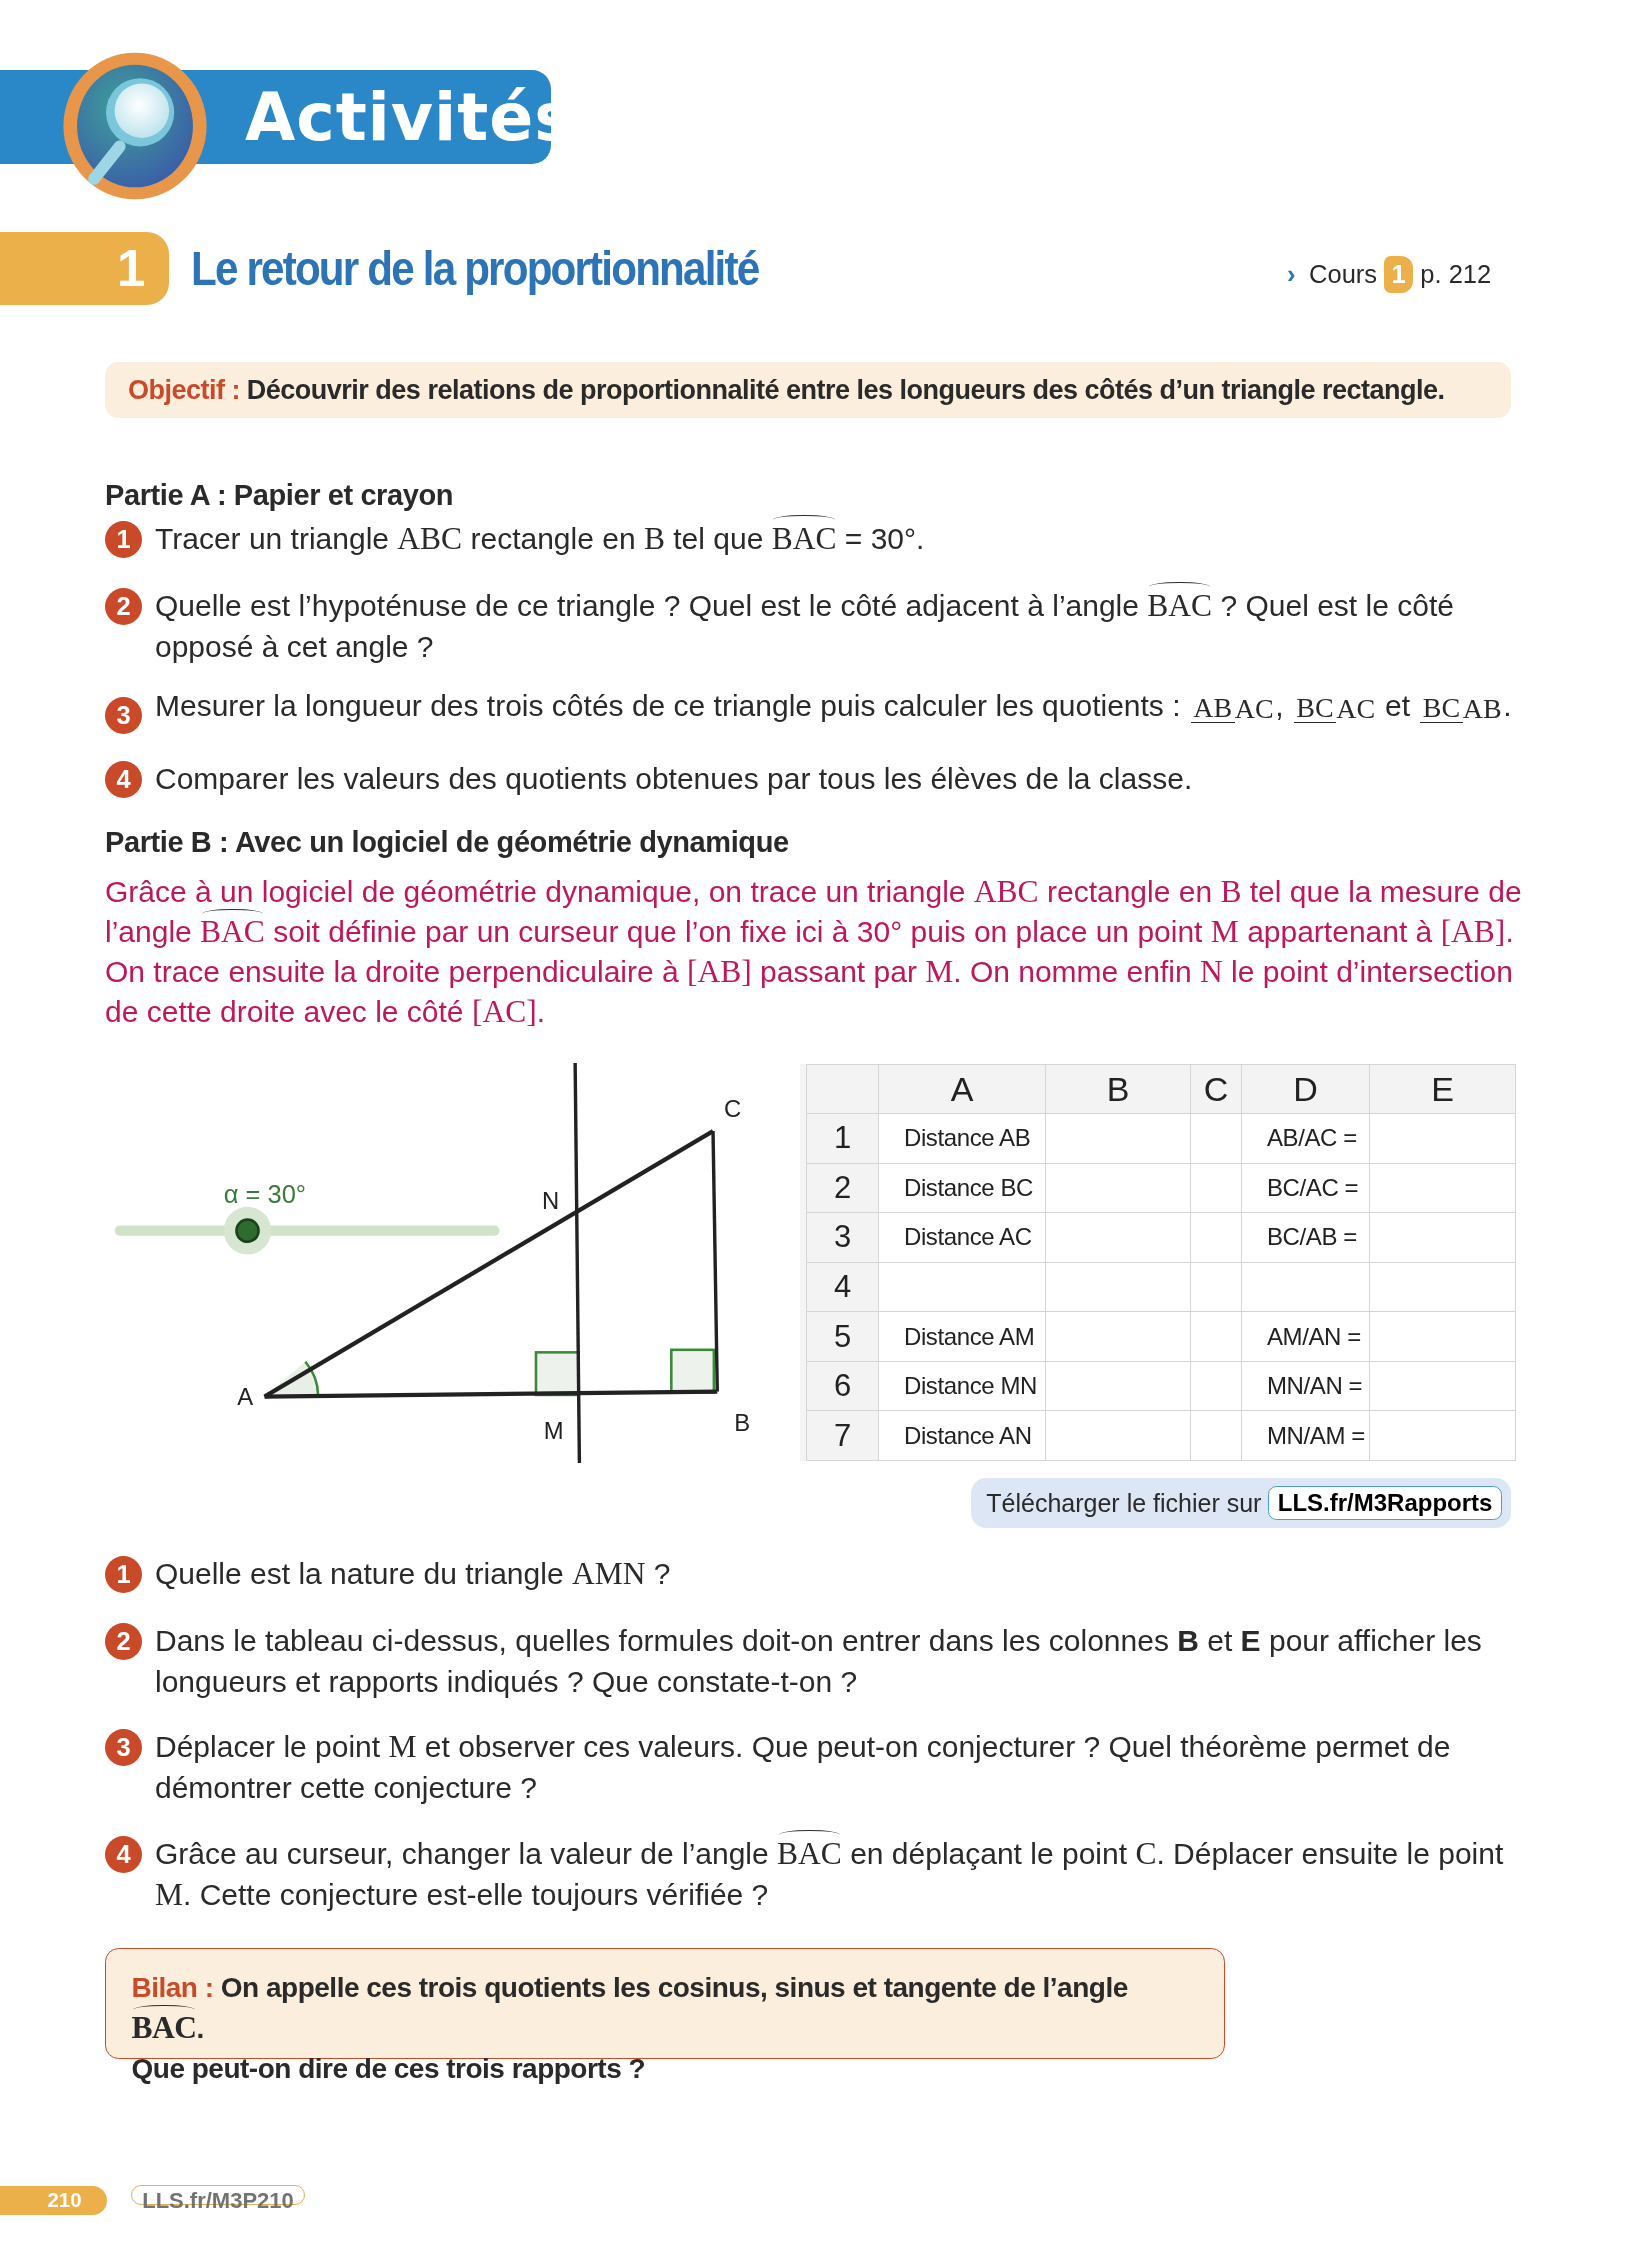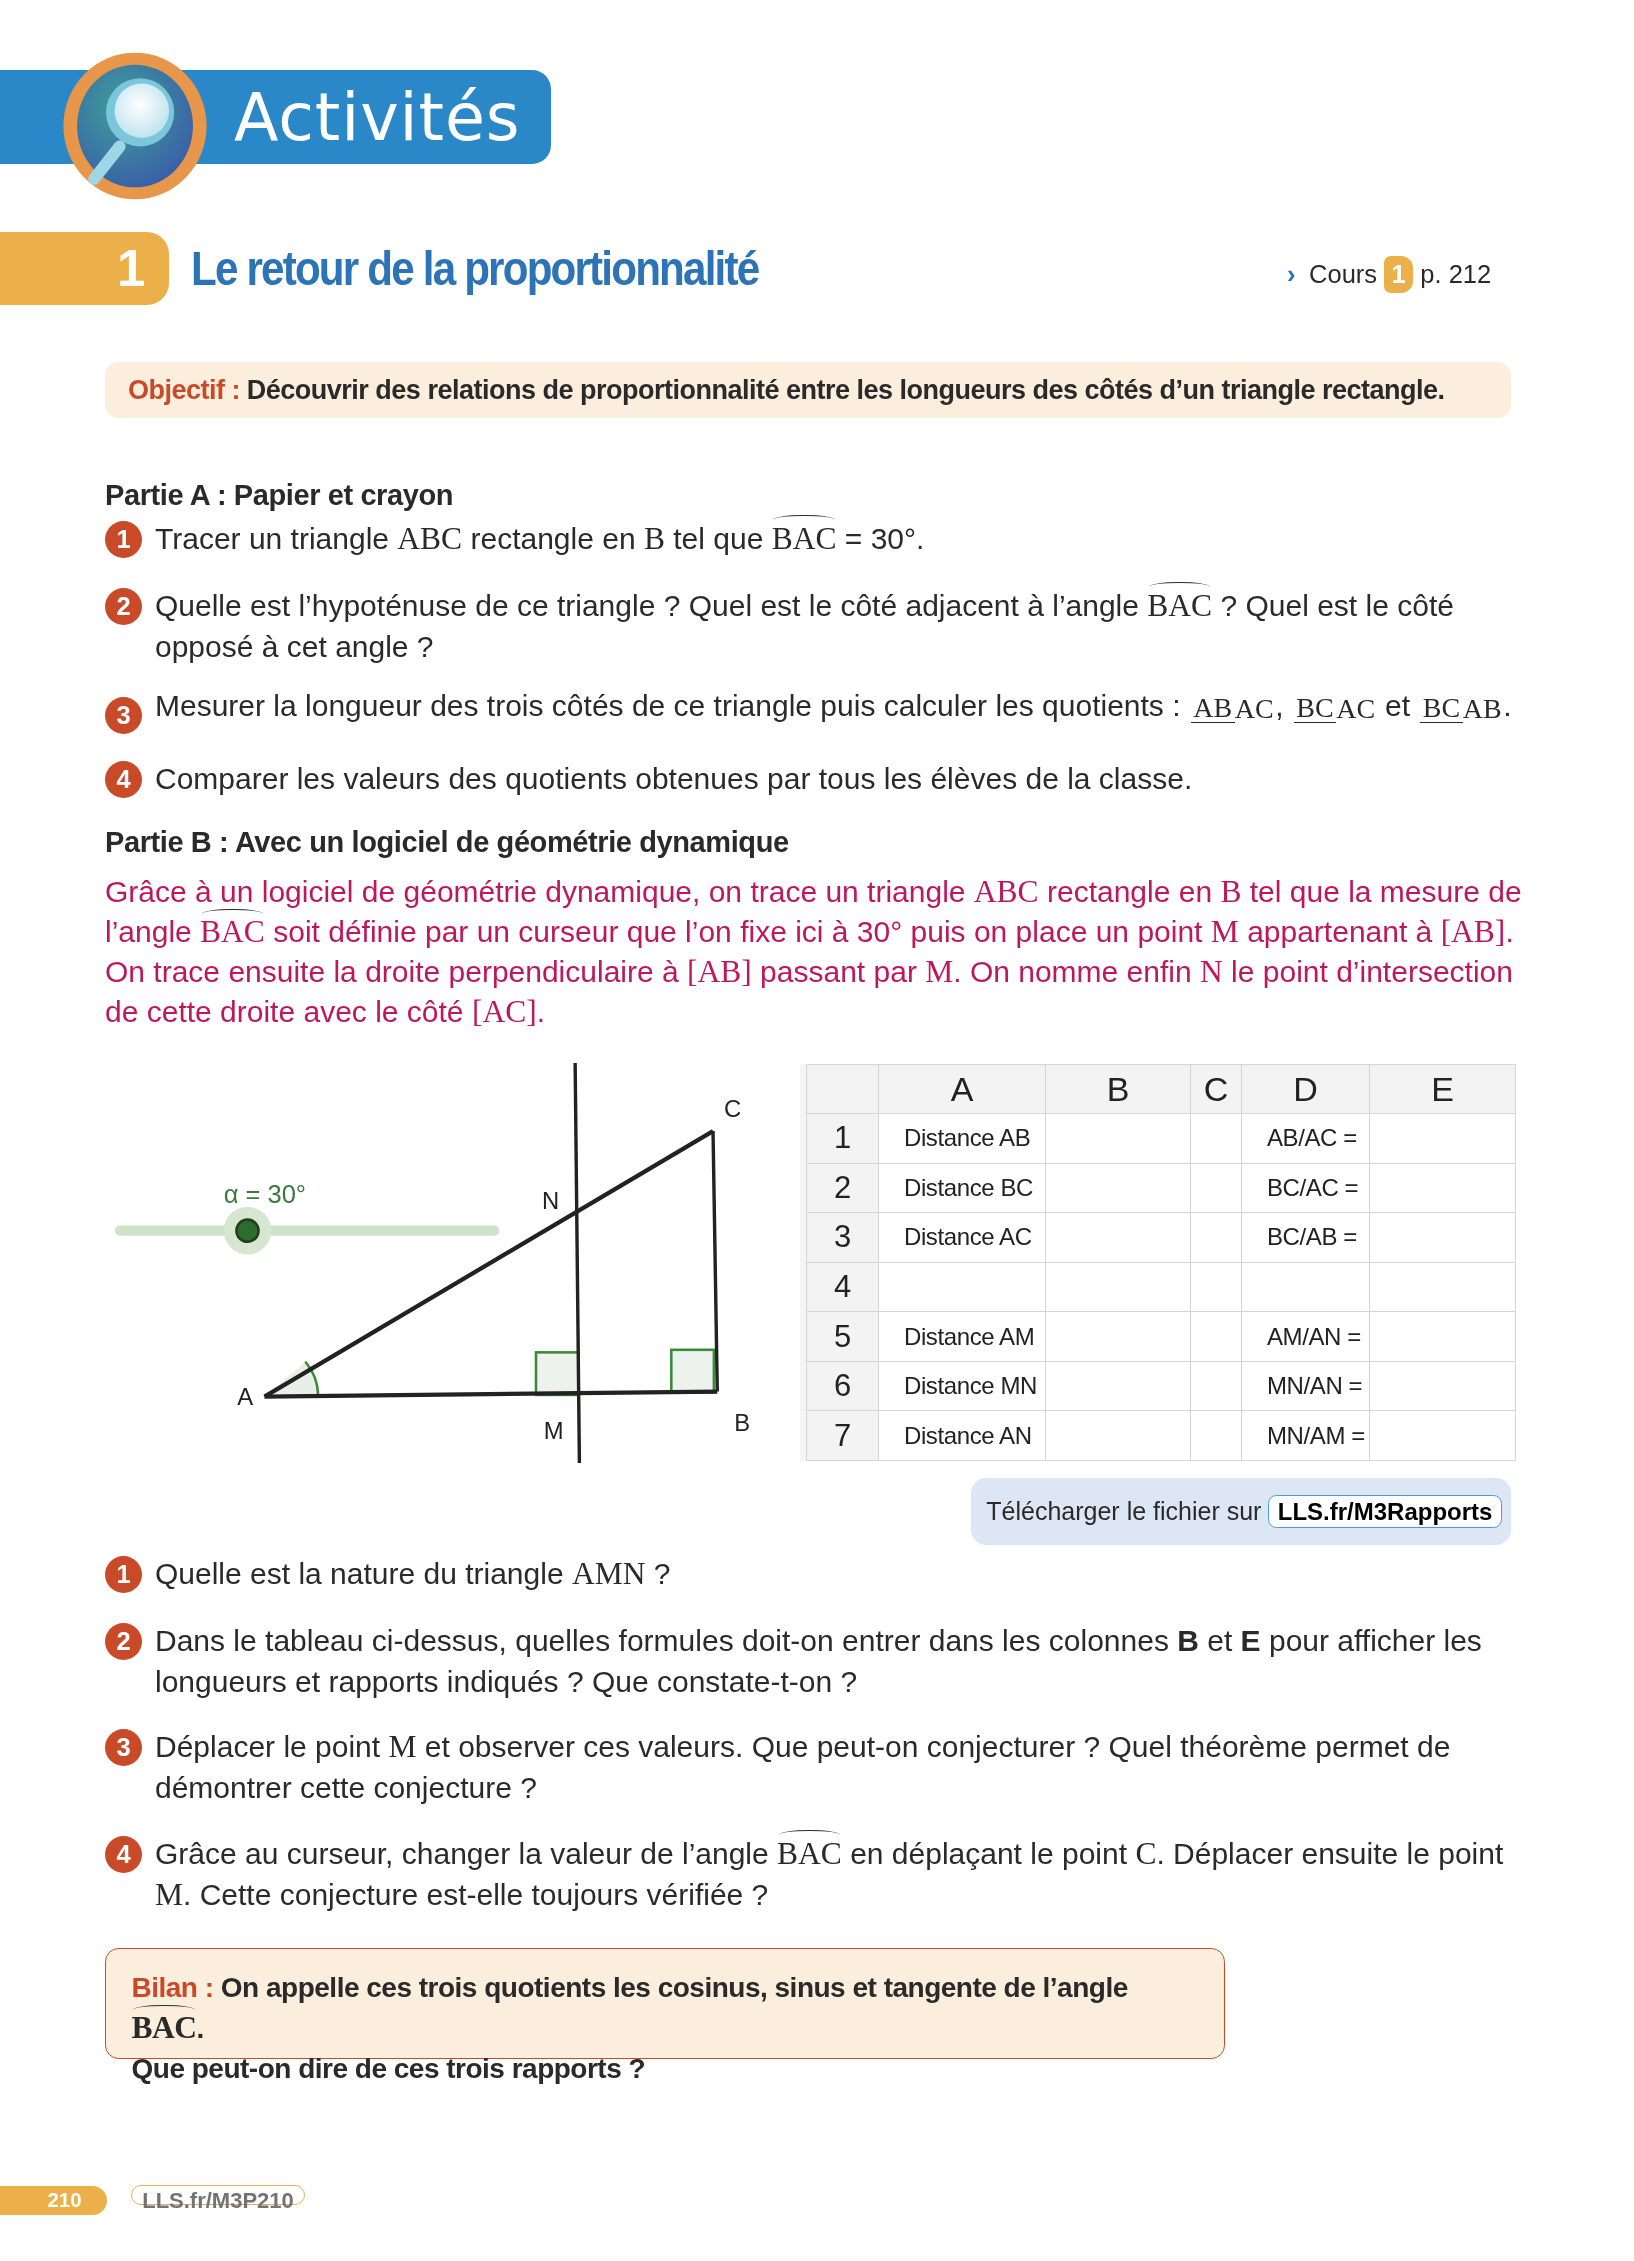--- a/index.html
+++ b/index.html
@@ -1,20 +1,20 @@
 <!DOCTYPE html>
 <html style="font-size:13.6px"><head>
 <meta charset="utf-8">
 <style>
   * { box-sizing: border-box; margin: 0; padding: 0; }
   html, body { width: 1635px; height: 2261px; background: #ffffff; overflow: hidden; }
   body { position: relative; font-family: "Liberation Sans", "DejaVu Sans", sans-serif; color: #2a2a2a; }
 
   .header-bar { position: absolute; left: 0; top: 70px; width: 551px; height: 94px; background: #2a88c9; border-radius: 0 19px 19px 0; }
-  .header-title { position: absolute; left: 234px; top: 75px; height: 85px; line-height: 85px; font-size: 65px; font-weight: normal; color: #ffffff; letter-spacing: 0.9px; font-family: "DejaVu Sans", sans-serif; }
+  .header-title { position: absolute; left: 245px; top: 75px; height: 85px; line-height: 85px; font-size: 65px; font-weight: bold; color: #ffffff; letter-spacing: 0.9px; font-family: "DejaVu Sans", sans-serif; }
   .magnifier { position: absolute; left: 60px; top: 51px; width: 150px; height: 150px; }
 
   .section-tab { position: absolute; left: 0; top: 232px; width: 169px; height: 73px; background: #ebb04a; border-radius: 0 22px 22px 0; }
   .section-num { position: absolute; left: 117px; top: 232px; height: 73px; line-height: 73px; font-size: 51px; font-weight: bold; color: #ffffff; font-family: "Liberation Sans", sans-serif; }
   .section-title { position: absolute; left: 191px; top: 232px; height: 73px; line-height: 73px; font-size: 49px; font-weight: bold; color: #2d74b6; font-family: "Liberation Sans", sans-serif; letter-spacing: -2.1px; transform: scaleX(0.86); transform-origin: left center; }
 
   .course-ref { position: absolute; left: 1287px; top: 255px; height: 39px; display: flex; align-items: center; font-size: 25.5px; color: #2a2a2a; }
   .course-ref .chev { color: #2d74b6; font-weight: bold; margin-right: 13.6px; font-size: 25.5px; }
   .course-ref .badge { display: inline-block; background: #ebb04a; color: #ffffff; font-weight: bold; border-radius: 6.8px 12px 12px 6.8px; padding: 0 7.7px; height: 37px; line-height: 37px; margin: 0 6.8px; }
 
@@ -37,21 +37,21 @@
 
   .figure { position: absolute; left: 111px; top: 1063px; width: 690px; height: 400px; }
 
   .sheet { position: absolute; left: 800px; top: 1064px; width: 715px; height: 397px; background: #f1f1f1; border-left: 6.8px solid #f5f5f5; }
   .sheet table { border-collapse: collapse; width: 100%; height: 100%; table-layout: fixed; background: #ffffff; font-family: "Liberation Sans", sans-serif; }
   .sheet td, .sheet th { border: 1.7px solid #d5d5d5; font-weight: normal; color: #222; }
   .sheet th { background: #f3f3f3; font-size: 34px; height: 49px; text-align: center; }
   .sheet td { font-size: 24px; padding-left: 25px; letter-spacing: -0.4px; }
   .sheet td.rh { background: #f3f3f3; text-align: center; padding-left: 0; font-size: 31px; }
 
-  .download { position: absolute; left: 971px; top: 1478px; width: 540px; height: 67px; background: #dde6f4; border-radius: 15.3px; display: flex; align-items: center; padding-left: 15.3px; font-size: 25px; color: #2a2a2a; }
+  .download { position: absolute; left: 971px; top: 1478px; width: 540px; height: 50px; background: #dde6f4; border-radius: 15.3px; display: flex; align-items: center; padding-left: 15.3px; font-size: 25px; color: #2a2a2a; }
   .download .link { margin-left: 6.8px; border: 1.7px solid #4a9fca; border-radius: 8.5px; background: #ffffff; color: #000000; font-weight: bold; padding: 1.7px 8.5px; font-size: 24px; }
 
   .bilan { position: absolute; left: 105px; top: 1948px; width: 1120px; height: 111px; background: #fbeedd; border: 1.7px solid #c94a28; border-radius: 13.6px; padding: 19px 25.5px; font-size: 28px; line-height: 40px; font-weight: bold; color: #2a2a2a; letter-spacing: -0.5px; }
   .bilan .lbl { color: #c94a28; }
 
   .page-tab { position: absolute; left: 0; top: 2186px; width: 107px; height: 29px; background: #ebb04a; border-radius: 0 14.5px 14.5px 0; color: #ffffff; font-weight: bold; font-size: 20.4px; line-height: 29px; text-align: right; padding-right: 25.5px; }
   .page-link { position: absolute; left: 131px; top: 2185px; height: 20px; border: 1.7px solid #e0b05a; border-radius: 14px; color: #737373; font-weight: bold; font-size: 22px; line-height: 29px; padding: 0 10.2px; }
 </style>
 </head>
 <body>

